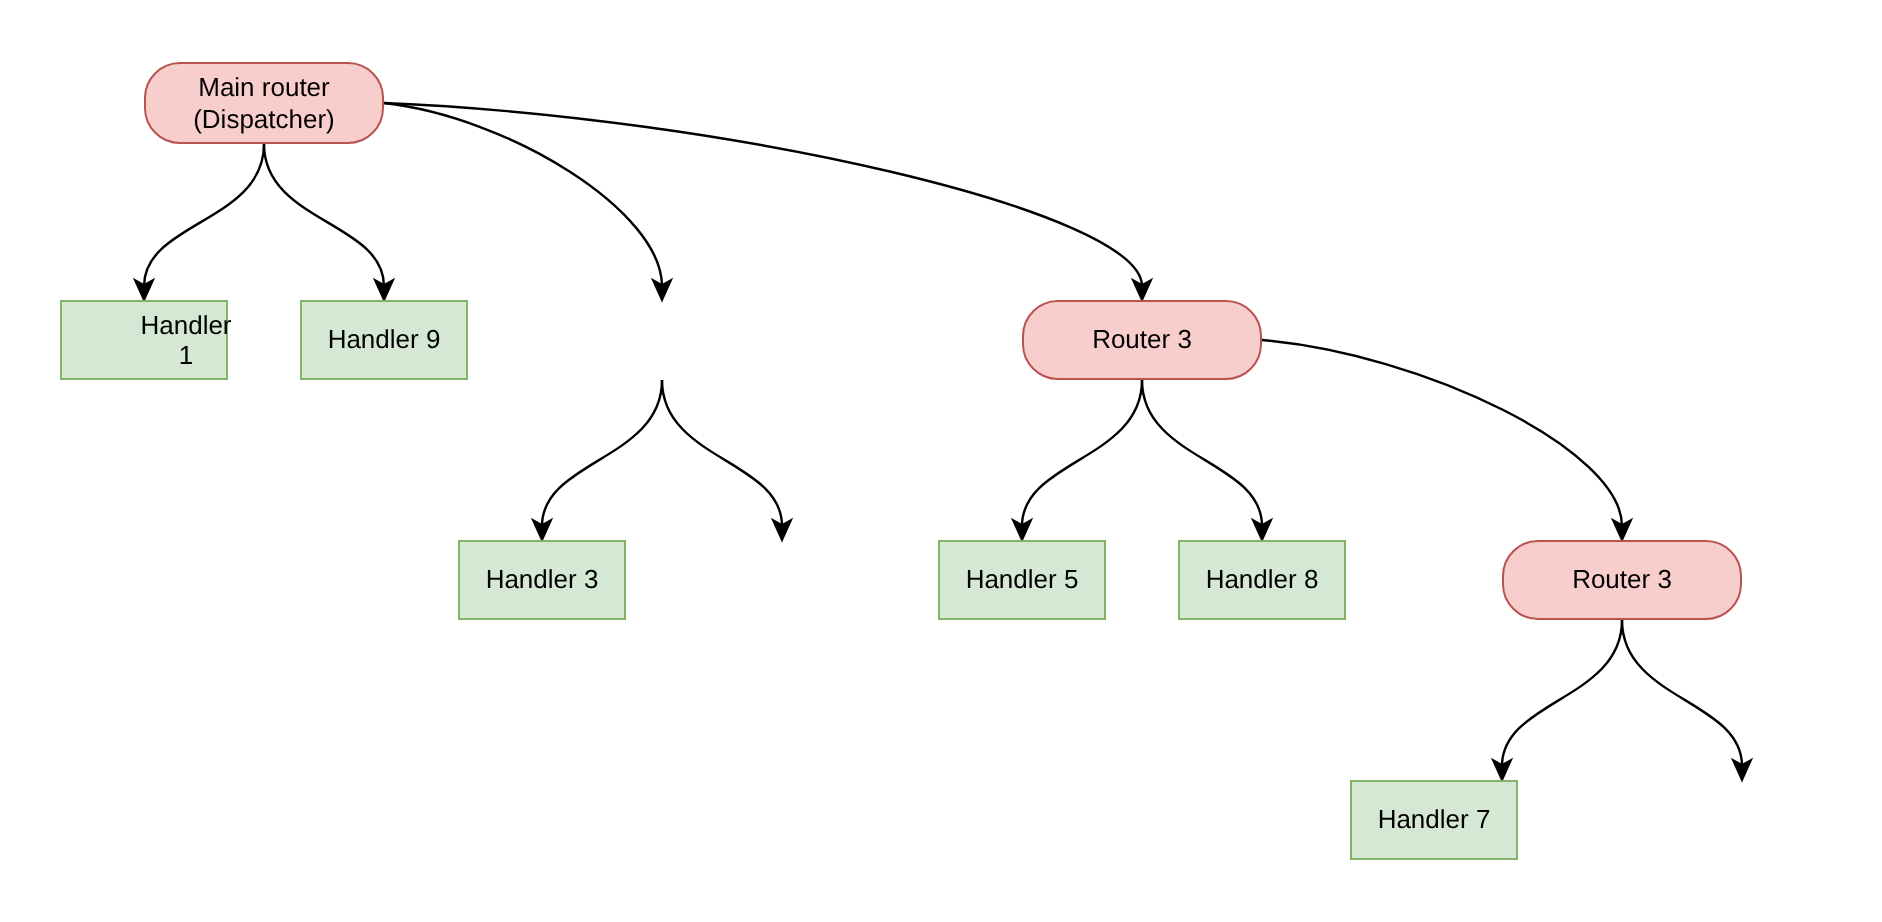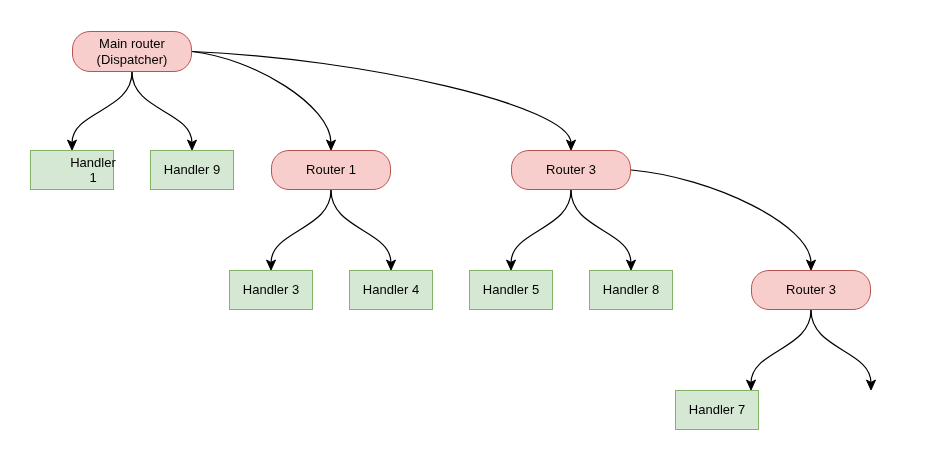--- a/index.html
+++ b/index.html
@@ -95,31 +95,25 @@
 <div class="node rounded" style="left: 72px; top: 31px; width: 120px; height: 41px; background: rgb(248, 206, 204); border: 1.3px solid rgb(184, 84, 80); color: rgb(0, 0, 0);">
       <span class="node-label">Main router
 (Dispatcher)</span>
     </div>
     <div class="node" style="left: 30px; top: 150px; width: 84px; height: 40px; background: rgb(213, 232, 212); border: 1.3px solid rgb(130, 179, 102); color: rgb(0, 0, 0); padding-left: 42px;">
       <span class="node-label">Handler 1</span>
     </div>
     <div class="node" style="left: 150px; top: 150px; width: 84px; height: 40px; background: rgb(213, 232, 212); border: 1.3px solid rgb(130, 179, 102); color: rgb(0, 0, 0);">
       <span class="node-label">Handler 9</span>
     </div>
-    <div class="node rounded" style="left: 271px; top: 150px; width: 120px; height: 40px; background: rgb(248, 206, 204); border: 1.3px solid rgb(184, 84, 80); color: rgb(0, 0, 0);">
-      <span class="node-label">Router 1</span>
-    </div>
     <div class="node rounded" style="left: 511px; top: 150px; width: 120px; height: 40px; background: rgb(248, 206, 204); border: 1.3px solid rgb(184, 84, 80); color: rgb(0, 0, 0);">
       <span class="node-label">Router 3</span>
     </div>
     <div class="node" style="left: 229px; top: 270px; width: 84px; height: 40px; background: rgb(213, 232, 212); border: 1.3px solid rgb(130, 179, 102); color: rgb(0, 0, 0);">
       <span class="node-label">Handler 3</span>
-    </div>
-    <div class="node" style="left: 349px; top: 270px; width: 84px; height: 40px; background: rgb(213, 232, 212); border: 1.3px solid rgb(130, 179, 102); color: rgb(0, 0, 0);">
-      <span class="node-label">Handler 4</span>
     </div>
     <div class="node" style="left: 469px; top: 270px; width: 84px; height: 40px; background: rgb(213, 232, 212); border: 1.3px solid rgb(130, 179, 102); color: rgb(0, 0, 0);">
       <span class="node-label">Handler 5</span>
     </div>
     <div class="node" style="left: 589px; top: 270px; width: 84px; height: 40px; background: rgb(213, 232, 212); border: 1.3px solid rgb(130, 179, 102); color: rgb(0, 0, 0);">
       <span class="node-label">Handler 8</span>
     </div>
     <div class="node rounded" style="left: 751px; top: 270px; width: 120px; height: 40px; background: rgb(248, 206, 204); border: 1.3px solid rgb(184, 84, 80); color: rgb(0, 0, 0);">
       <span class="node-label">Router 3</span>
     </div>

